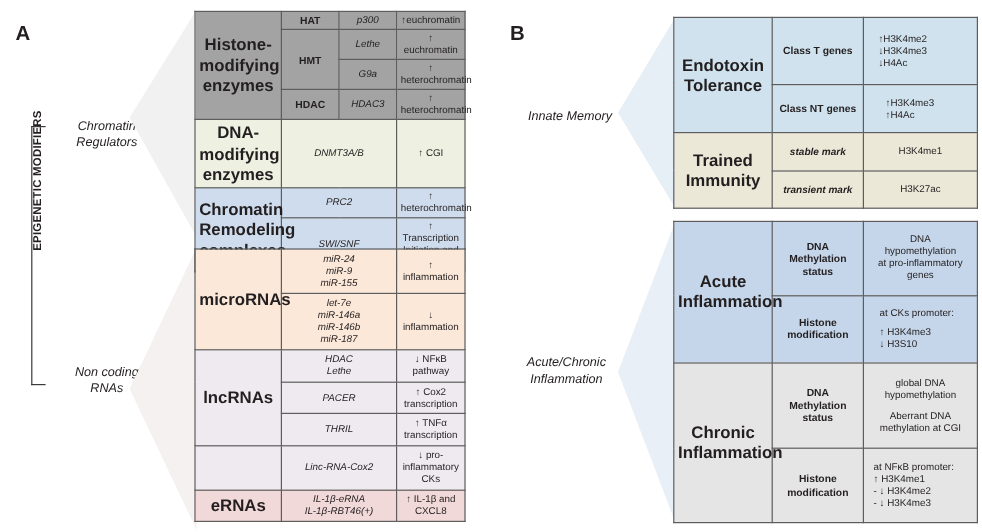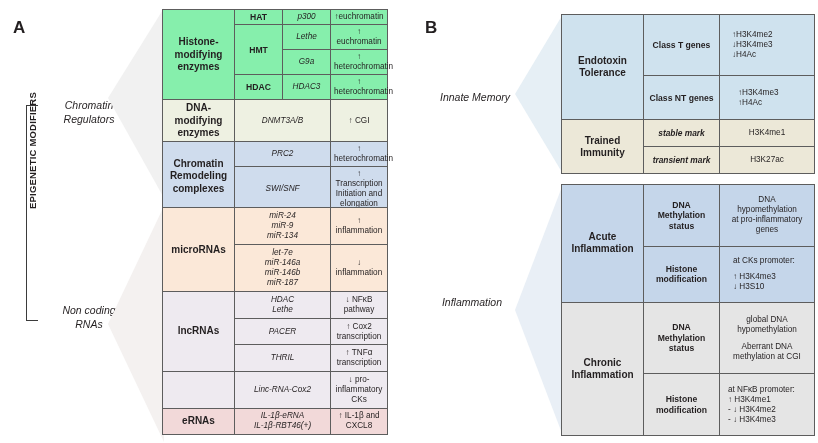--- a/index.html
+++ b/index.html
@@ -67,28 +67,28 @@
     table-layout: fixed;
     border: 1.1px solid #5d5d5d;
   }
   .tbl td {
     border: 1.1px solid #5d5d5d;
     text-align: center;
     vertical-align: middle;
     padding: 2px 3px;
     line-height: 1.22;
   }
-  .cat    { font-weight: bold; font-size: 10px; }
+  .cat    { font-weight: bold; font-size: 14px; }
   .sub-b  { font-weight: bold; font-size: 8.6px; }
   .sub-i  { font-weight: bold; font-style: italic; font-size: 8.4px; }
   .ital   { font-style: italic; font-size: 8.2px; margin-left: 14px; }
   .eff    { font-size: 8.2px; }
 
   
-  .c-grey  { background:#86efac; }
+  .c-grey  { background:#a3a3a3; }
   .c-green { background:#eef1e2; }
   .c-blue  { background:#cfdced; }
   .c-peach { background:#fbe8d8; }
   .c-lav   { background:#eeeaf0; }
   .c-pink  { background:#f2d9d9; }
   
   .b-lblue { background:#cfe2ee; }
   .b-cream { background:#ece8d8; }
   .b-steel { background:#c5d6ea; }
   .b-rose  { background:#e5e5e5; }
@@ -200,21 +200,21 @@
       <col style="width:72px">
       <col style="width:96px">
       <col style="width:57px">
     </colgroup>
   <tbody>
     <tr>
       <td class="cat c-peach" rowspan="2">microRNAs</td>
       <td class="ital c-peach">
         <div>miR-24</div>
         <div>miR-9</div>
-        <div>miR-134</div>
+        <div>miR-155</div>
       </td>
       <td class="eff c-peach">↑ inflammation</td>
     </tr>
     <tr>
       <td class="ital c-peach">
         <div>let-7e</div>
         <div>miR-146a</div>
         <div>miR-146b</div>
         <div>miR-187</div>
       </td>
@@ -254,20 +254,21 @@
     </tr>
   </tbody>
 </table>
 
 <div class="panel-letter" id="panel-b-letter">B</div>
 
 <div class="side-label" id="lbl-innate">
   <div>Innate Memory</div>
 </div>
 <div class="side-label" id="lbl-acuteChronic">
+  <div>Acute/Chronic</div>
   <div>Inflammation</div>
 </div>
 
 <svg class="wedge" style="left:515px; top:14px;" width="48" height="160" viewBox="0 0 48 160">
   <polygon points="0,80 48,0 48,160" fill="#e6eff5"></polygon>
 </svg>
 
 <svg class="wedge" style="left:515px; top:184px;" width="48" height="252" viewBox="0 0 48 252">
   <polygon points="0,126 48,0 48,252" fill="#e9eff6"></polygon>
 </svg>

